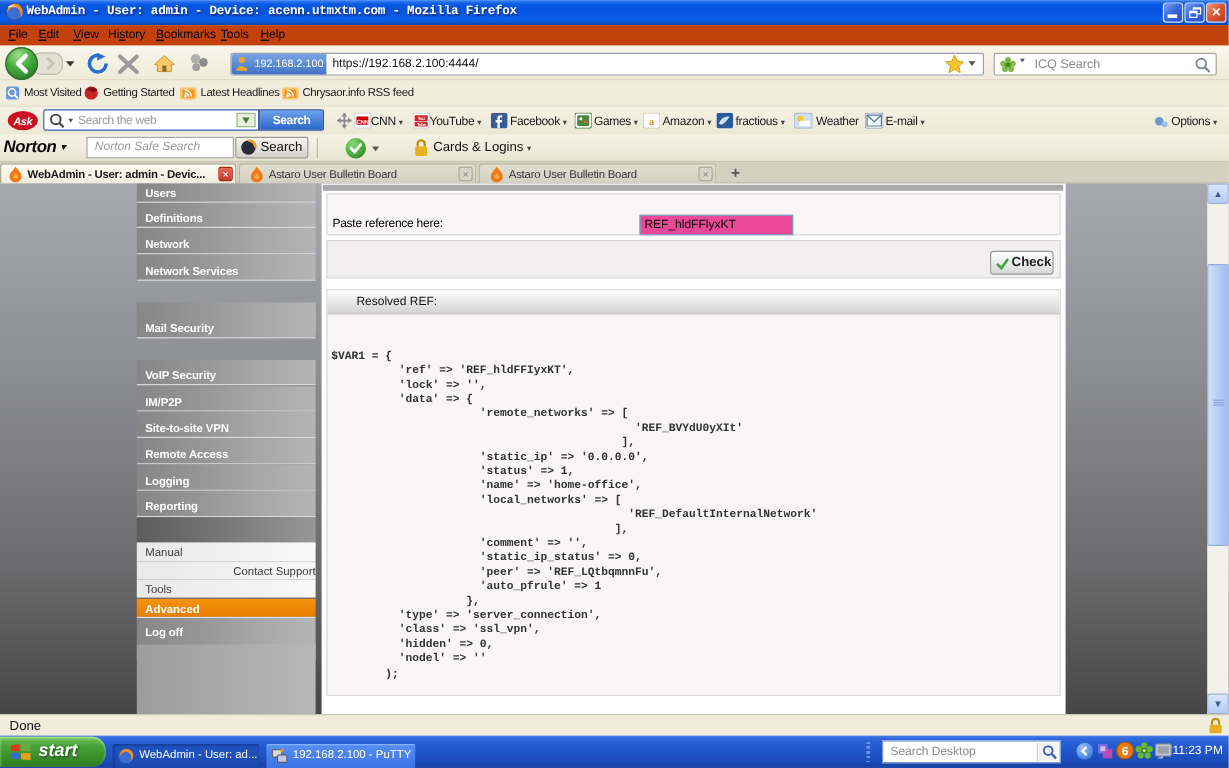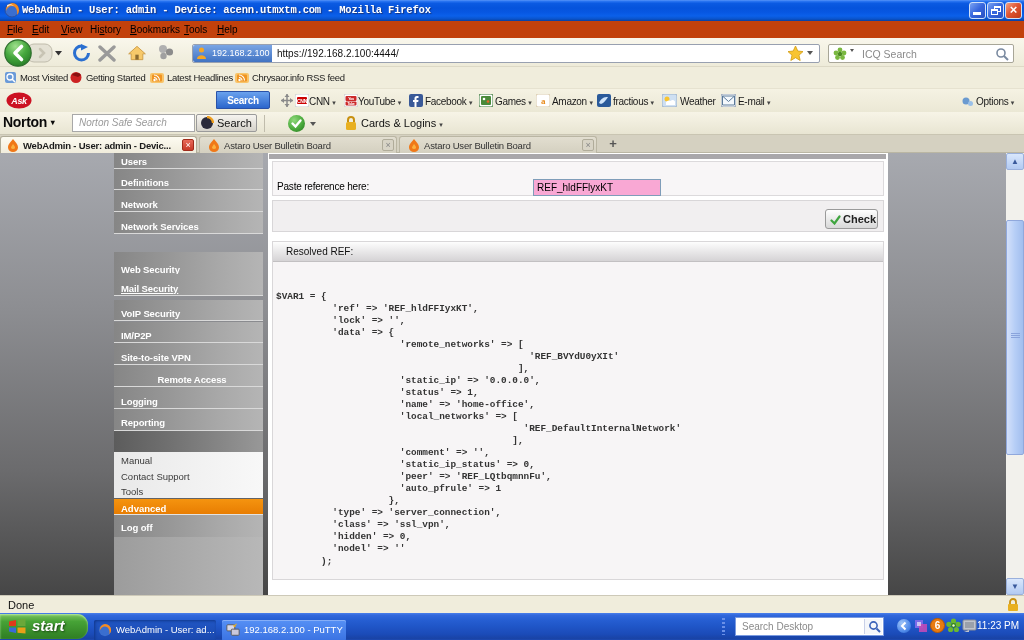--- a/index.html
+++ b/index.html
@@ -51,26 +51,26 @@
   .mi.sel { background:linear-gradient(90deg,#5c5c5c 0%,#6f6f6f 35%,#858585 70%,#989898 100%); }
   .smi { position:absolute; left:114px; width:149px; background:linear-gradient(90deg,#e9e9e9,#f8f8f8);
         color:#3a3a3a; font-size:9.5px; padding-left:7px; }
   #menutail { left:114px; top:384px; width:149px; height:58px; background:linear-gradient(90deg,#9c9c9c,#b8b8b8); }
 
   #whitebox { left:268px; top:153px; width:620px; height:442px; background:#fff; }
   #topbar   { left:269px; top:154px; width:617px; height:5px; background:#a9a7aa; }
   #formbox  { left:272px; top:161px; width:612px; height:35px; background:#f8f6f7; border:1px solid #dcdadc; }
   #btnrow   { left:272px; top:200px; width:612px; height:32px; background:#f1eff0; border:1px solid #d8d6d8; }
   #formlabel{ left:277px; top:181px; font-size:10px; letter-spacing:-0.2px; color:#000; }
-  #forminput{ left:533px; top:179px; width:128px; height:17px; background:#f9a8d4; border:1px solid #7f9db9; font-size:10px; padding:2px 0 0 3px; color:#000; }
+  #forminput{ left:533px; top:179px; width:128px; height:17px; background:#ec4899; border:1px solid #7f9db9; font-size:10px; padding:2px 0 0 3px; color:#000; }
   
   #checkbtn { left:825px; top:209px; width:53px; height:20px; background:linear-gradient(180deg,#fefefe,#d8d8d8); border:1px solid #9a9a9a; border-radius:3px; font-size:11px; font-weight:bold; color:#222; }
 
   #refbox  { left:272px; top:241px; width:612px; height:339px; background:#f7f5f6; border:1px solid #d9d7d9; }
-  #refhead { left:273px; top:242px; width:610px; height:20px; background:linear-gradient(180deg,#fdfdfd,#d5d3d5); border-bottom:1px solid #c2c0c2; font-size:10px; color:#111; line-height:19px; padding-left:13px; }
+  #refhead { left:273px; top:242px; width:610px; height:20px; background:linear-gradient(180deg,#fdfdfd,#d5d3d5); border-bottom:1px solid #c2c0c2; font-size:10px; color:#111; line-height:19px; padding-left:24px; }
   #code { left:276px; top:290.5px; font-family:"Liberation Mono", monospace; font-size:9.4px; font-weight:bold; line-height:12.05px; color:#333; white-space:pre; }
 
   #sbar { left:1006px; top:153px; width:18px; height:442px; background:#f2f1ec; }
   .sbtn { position:absolute; left:1006px; width:18px; height:17px; background:linear-gradient(180deg,#d9e7fc,#b2caf2); border:1px solid #9ab0dc; border-radius:2px; color:#3a5a9c; font-size:8px; text-align:center; line-height:15px; }
   #sthumb { position:absolute; left:1006px; top:220px; width:18px; height:235px; background:linear-gradient(90deg,#d3e0fa,#b6cef6 50%,#a2beee); border:1px solid #90a8dc; border-radius:2px; }
 
   #statusbar { left:0; top:595px; width:1024px; height:18px; background:#f0eddc; border-top:1px solid #cdc9b8; font-size:11px; color:#111; }
 
   #taskbar { left:0; top:613px; width:1024px; height:27px;
      background:linear-gradient(180deg,#4a80ec 0%,#3268dc 8%,#2760d4 22%,#2056c8 48%,#1b4bb8 78%,#1943a6 94%,#1e4ab2 100%); }
@@ -208,20 +208,31 @@
       <path d="M4 6.5 A3 3 0 0 1 7 9.5 M4 4 A5.5 5.5 0 0 1 9.5 9.5" fill="none" stroke="#fff" stroke-width="1.1"></path>
     </svg>
   <span class="t" style="left:252px;">Chrysaor.info RSS feed</span>
 </div>
 
 <div class="abs" id="askbar">
   <svg class="t" style="left:6px;top:3px;" width="26" height="17" viewBox="0 0 26 17">
       <ellipse cx="13" cy="8.5" rx="12.5" ry="8" fill="#cc1122"></ellipse>
       <text x="13" y="12" font-size="9" font-style="italic" font-weight="bold" fill="#fff" text-anchor="middle" font-family="Liberation Sans">Ask</text>
     </svg>
+  <div class="t" style="left:36px;top:2px;width:180px;height:18px;background:#fff;border:1px solid #3a62b8;border-radius:2px 0 0 2px;">
+    <svg style="position:absolute;left:4px;top:2px;" width="13" height="13" viewBox="0 0 13 13">
+        <circle cx="5.5" cy="5.5" r="4" fill="none" stroke="#444" stroke-width="1.6"></circle>
+        <path d="M8.5 8.5 L12 12" stroke="#444" stroke-width="1.8"></path>
+      </svg>
+    <span style="position:absolute;left:20px;top:0px;width:0;height:0;border-left:2.5px solid transparent;border-right:2.5px solid transparent;border-top:3.5px solid #555;margin-top:7px;"></span>
+    <span class="nw" style="position:absolute;left:28px;top:3px;color:#999;">Search the web</span>
+    <span style="position:absolute;right:2px;top:2px;width:16px;height:12px;background:#e8efe0;border:1px solid #9ab88a;">
+        <span style="position:absolute;left:4px;top:3px;width:0;height:0;border-left:3px solid transparent;border-right:3px solid transparent;border-top:5px solid #3a7a2a;"></span>
+      </span>
+  </div>
   <div class="t nw" style="left:216px;top:2px;width:54px;height:18px;background:linear-gradient(180deg,#6aa2ee,#2b66cc);border:1px solid #2a52a8;border-radius:0 2px 2px 0;color:#fff;font-weight:bold;text-align:center;line-height:17px;">Search</div>
   <svg class="t" style="left:281px;top:5px;" width="12" height="13" viewBox="0 0 12 13">
       <path d="M6 0 L6 13 M0 6.5 L12 6.5" stroke="#8a8a8a" stroke-width="1.5"></path>
       <path d="M6 0 L3.5 3 L8.5 3 Z M6 13 L3.5 10 L8.5 10 Z M0 6.5 L3 4 L3 9 Z M12 6.5 L9 4 L9 9 Z" fill="#8a8a8a"></path>
     </svg>
   <span class="t" style="left:295px;top:5px;"><svg width="14" height="13" viewBox="0 0 14 13">
         <rect x="0" y="0" width="14" height="13" rx="2" fill="#fff" stroke="#ccc"></rect>
         <rect x="2" y="3" width="10" height="7" rx="1" fill="#cc0000"></rect>
         <text x="7" y="9" font-size="5" fill="#fff" text-anchor="middle" font-family="Liberation Sans" font-weight="bold">CNN</text>
       </svg></span>
@@ -269,21 +280,21 @@
     </svg>
   <span class="t" style="left:738px;">E-mail <span class="drop">▾</span></span>
   <svg class="t" style="left:961px;top:6px;" width="13" height="12" viewBox="0 0 13 12">
       <circle cx="5" cy="6" r="3.5" fill="#6a9ad0"></circle>
       <circle cx="9.5" cy="8.5" r="2.5" fill="#9ac0e8"></circle>
     </svg>
   <span class="t" style="left:976px;">Options <span class="drop">▾</span></span>
 </div>
 
 <div class="abs" id="nortonbar"></div>
-<div class="abs nw" style="left:3px;top:114px;font-weight:bold;font-size:14px;color:#0a0a0a;letter-spacing:-0.3px;">Norton <span style="font-size:8px;vertical-align:2px;">▾</span></div>
+<div class="abs nw" style="left:3px;top:114px;font-weight:bold;font-size:14px;color:#0a0a0a;letter-spacing:-0.3px;font-style:italic;">Norton <span style="font-size:8px;vertical-align:2px;">▾</span></div>
 <div class="abs" style="left:72px;top:114px;width:123px;height:18px;background:#fff;border:1px solid #a8a8a8;"></div>
 <div class="abs nw" style="left:79px;top:117px;color:#9a9a9a;font-style:italic;font-size:10px;">Norton Safe Search</div>
 <div class="abs" style="left:196px;top:114px;width:61px;height:18px;background:linear-gradient(180deg,#f6f4f0,#d5d2ca);border:1px solid #9a9a9a;border-radius:2px;"></div>
 <svg class="abs" style="left:200px;top:116px;" width="14" height="14" viewBox="0 0 14 14">
     <circle cx="7" cy="7" r="6" fill="#2a2a3a"></circle>
     <path d="M7 1 A6 6 0 0 1 13 7" fill="none" stroke="#f0a020" stroke-width="2.4"></path>
   </svg>
 <div class="abs nw" style="left:217px;top:117px;font-size:11px;color:#111;">Search</div>
 <div class="abs" style="left:264px;top:115px;width:1px;height:17px;background:#c0bcac;"></div>
 <svg class="abs" style="left:287px;top:114px;" width="19" height="19" viewBox="0 0 19 19">
@@ -332,30 +343,30 @@
 <div class="abs" style="left:606px;top:139px;width:14px;height:11px;color:#555;font-size:13px;line-height:9px;text-align:center;font-weight:bold;">+</div>
 
 <div class="abs" id="viewport"></div>
 
 <div class="abs mi" style="top:153px;height:15.5px;line-height:11px;padding-top:3px;">Users</div>
 <div class="abs mi" style="top:168.5px;height:21.9px;line-height:11px;padding-top:8.5px;">Definitions</div>
 <div class="abs mi" style="top:190.4px;height:21.8px;line-height:11px;padding-top:8.5px;">Network</div>
 <div class="abs mi" style="top:212.2px;height:21.9px;line-height:11px;padding-top:8.5px;">Network Services</div>
 <div class="abs mi" style="top:252px;height:21.8px;line-height:11px;padding-top:8.5px;padding-left:40px;">Network Security</div>
 <div class="abs mi" style="top:255.9px;height:21.9px;line-height:11px;padding-top:8.5px;">Web Security</div>
-<div class="abs mi" style="top:274px;height:21.8px;line-height:11px;padding-top:8.5px;text-decoration:underline;">Mail Security</div>
+<div class="abs mi" style="top:260px;height:21.8px;line-height:11px;padding-top:8.5px;">Mail Security</div>
 <div class="abs mi" style="top:299.6px;height:21.9px;line-height:11px;padding-top:8.5px;">VoIP Security</div>
 <div class="abs mi" style="top:321.5px;height:21.8px;line-height:11px;padding-top:8.5px;">IM/P2P</div>
 <div class="abs mi" style="top:343.3px;height:21.9px;line-height:11px;padding-top:8.5px;">Site-to-site VPN</div>
-<div class="abs mi" style="top:365.2px;height:21.8px;line-height:11px;padding-top:8.5px;text-align:center;">Remote Access</div>
+<div class="abs mi" style="top:365.2px;height:21.8px;line-height:11px;padding-top:8.5px;">Remote Access</div>
 <div class="abs mi" style="top:387px;height:21.9px;line-height:11px;padding-top:8.5px;">Logging</div>
 <div class="abs mi" style="top:408.9px;height:21.8px;line-height:11px;padding-top:8.5px;">Reporting</div>
 <div class="abs mi sel" style="top:430.7px;height:21.5px;line-height:11px;padding-top:24px;">Support</div>
 <div class="abs smi" style="top:452.2px;height:15.5px;line-height:11px;padding-top:2.5px;">Manual</div>
-<div class="abs smi" style="top:467.7px;height:15.5px;line-height:11px;padding-top:3px;">Contact Support</div>
+<div class="abs smi" style="top:467.7px;height:15.5px;line-height:11px;padding-top:3px;text-align:right;">Contact Support</div>
 <div class="abs smi" style="top:483.2px;height:15.3px;line-height:11px;padding-top:2.5px;">Tools</div>
 <div class="abs smi" style="top:498.5px;height:15px;line-height:11px;padding-top:4px;background:linear-gradient(180deg,#f5940f,#e87d02);color:#fff;font-weight:bold;">Advanced</div>
 <div class="abs smi" style="top:513.5px;height:1.7px;background:#e2e2e2;"></div>
 <div class="abs mi" style="top:515.2px;height:34px;line-height:11px;padding-top:6.5px;">Log off</div>
 <div class="abs" id="menutail" style="top:537px;height:58px;"></div>
 
 <div class="abs" id="whitebox"></div>
 <div class="abs" id="topbar"></div>
 <div class="abs" id="formbox"></div>
 <div class="abs nw" id="formlabel">Paste reference here:</div>

